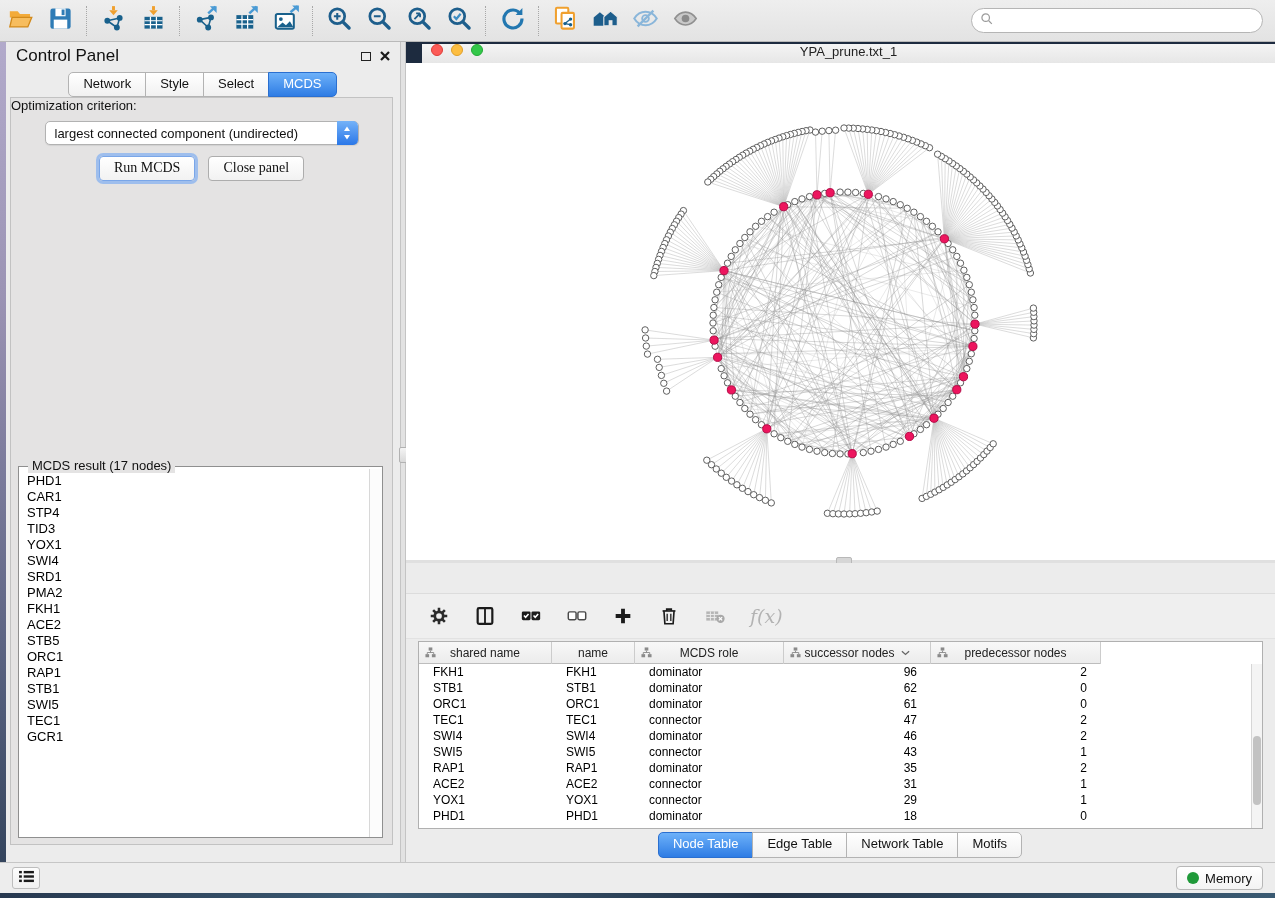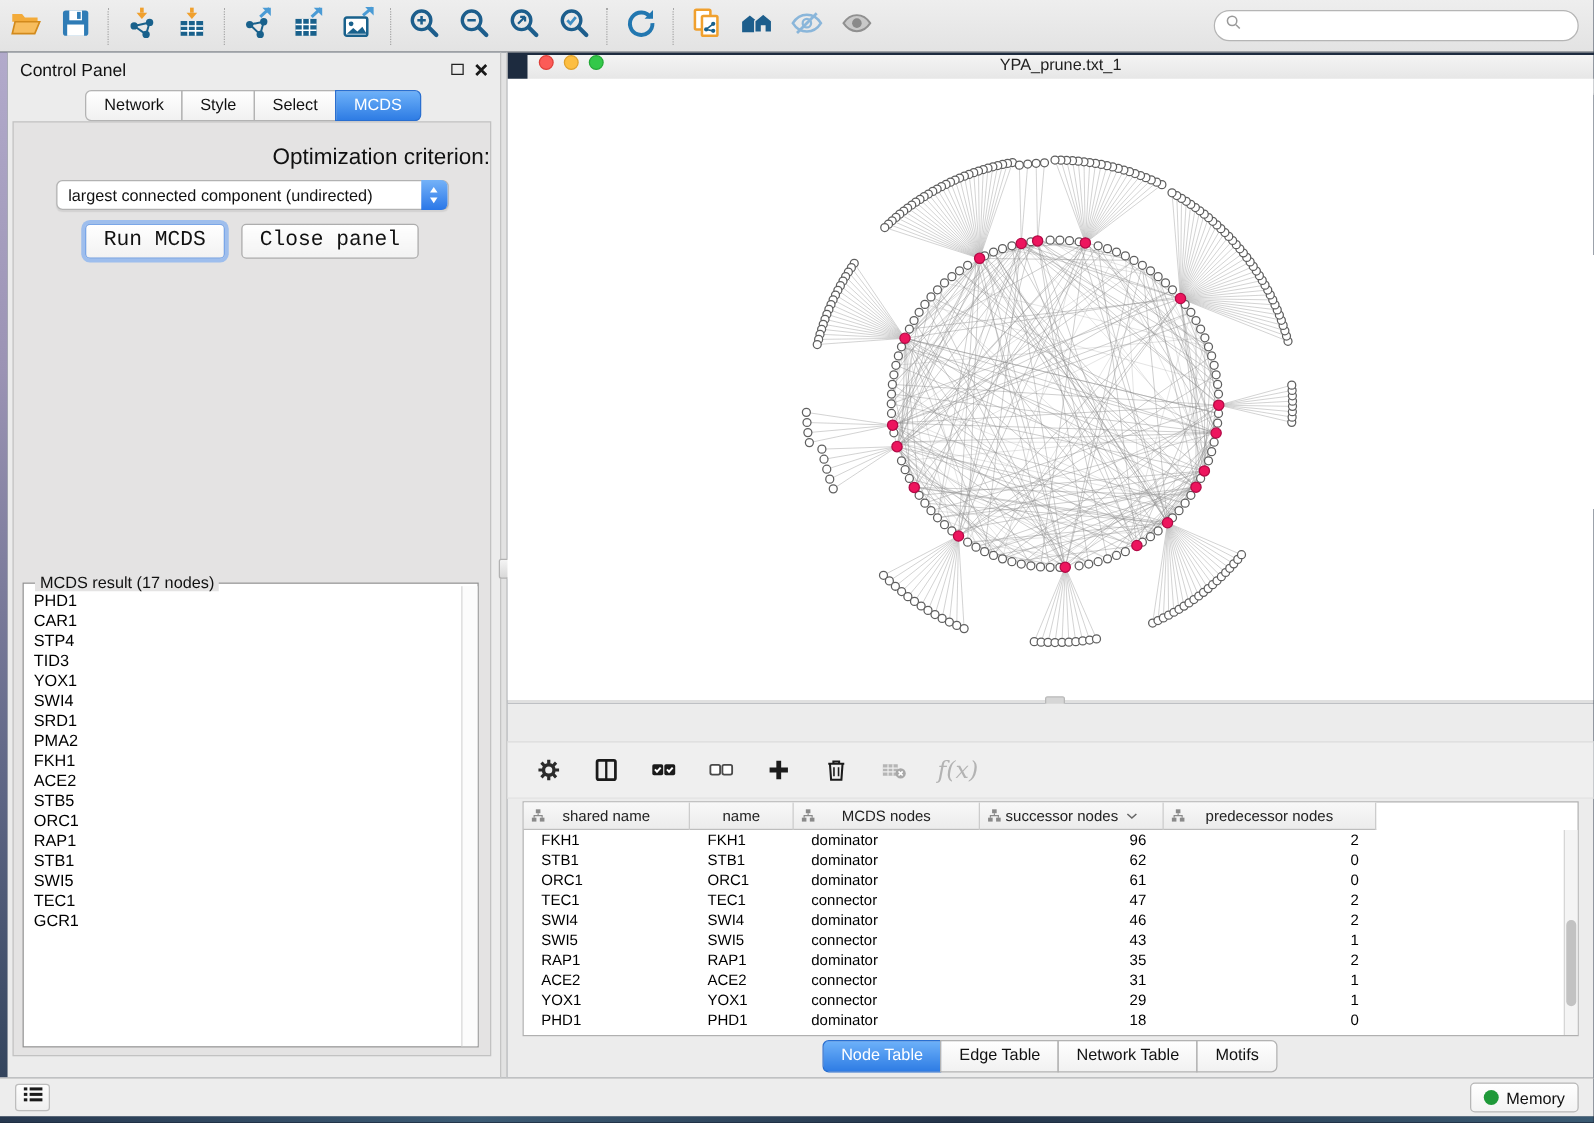--- a/index.html
+++ b/index.html
@@ -25,47 +25,47 @@
   .left-strip { position:absolute; left:0; top:42px; width:6px; height:851px;
     background:linear-gradient(#b2aacb,#9b93b4 30%,#5d6584 70%,#2e4058); }
   .bottom-strip { position:absolute; left:0; top:893px; width:1275px; height:5px;
     background:linear-gradient(90deg,#27384f,#3c5b74 30%,#243449 60%,#3a5a72); }
 
   
   .control-panel { position:absolute; left:6px; top:42px; width:394px; height:820px;
     background:#ececec; }
   .panel-titlebar { position:absolute; left:0; top:0; right:0; height:28px;
     display:flex; align-items:center; padding:0 10px; }
-  .panel-title { font-size:14px; color:#111; }
+  .panel-title { font-size:17px; color:#111; }
   .panel-winbtns { margin-left:auto; display:flex; align-items:center; gap:9px; }
   .float-glyph { width:10px; height:9px; border:1.6px solid #222; display:inline-block; }
   .close-glyph svg { width:10px; height:10px; display:block; }
 
   .cp-tabs { position:absolute; left:0; top:30px; right:0; height:25px;
     display:flex; justify-content:center; }
   .seg { display:inline-flex; }
   .seg .tab { border:1px solid #b3b3b3; background:linear-gradient(#ffffff,#f1f1f1);
     color:#111; font-size:13px; padding:3px 14px 4px; margin-left:-1px; cursor:default;text-align:right; }
   .seg .tab:first-child { border-radius:5px 0 0 5px; }
   .seg .tab:last-child { border-radius:0 5px 5px 0; }
   .seg .tab.active { background:linear-gradient(#6db1f9,#2e7ce4); color:#fff; border-color:#2a6fd0; }
 
   .cp-content { position:absolute; left:4px; right:7px; top:55px; bottom:17px;
     background:#e4e3e3; border:1px solid #c2c2c2; }
-  .opt-label { text-align:right; font-size:18px; color:#111; margin-top:17px; }
+  .opt-label { text-align:left; font-size:13px; color:#111; }
   .dropdown { margin:8px auto 0; width:314px; height:24px; background:#fff;
     border:1px solid #b2b2b2; border-radius:5px; display:flex; align-items:center;
     position:relative; box-shadow:0 1px 1px rgba(0,0,0,.08); }
   .dropdown .dd-label { font-size:13px; color:#111; padding-left:9px; white-space:nowrap; }
   .dd-stepper { position:absolute; right:0; top:-1px; width:21px; height:24px;
     background:linear-gradient(#74b2f8,#2a77e8); border-radius:0 5px 5px 0;
     display:flex; align-items:center; justify-content:center; }
   .btn-row { display:flex; justify-content:center; gap:13px; margin-top:11px; }
-  .mac-btn { font-size:17px; color:#111; background:linear-gradient(#ffffff,#f2f2f2);
-    border:1px solid #adadad; border-radius:4px; padding:3px 14px 4px; font-family:Liberation Mono, monospace; }
+  .mac-btn { font-size:14px; color:#111; background:linear-gradient(#ffffff,#f2f2f2);
+    border:1px solid #adadad; border-radius:4px; padding:3px 14px 4px; font-family:Liberation Serif, serif; }
   .mac-btn.focused { box-shadow:0 0 0 3px rgba(100,160,245,.55); border-color:#7aa6e8; }
 
   .mcds-group { position:absolute; left:7px; right:9px; top:368px; bottom:6px;
     border:1px solid #8f8f8f; background:#fff; }
   .mcds-legend { position:absolute; top:-9px; left:9px; background:#e4e3e3;
     padding:0 4px; font-size:13px; color:#111; }
   .mcds-list { position:absolute; left:0; top:2px; right:14px; bottom:0;
     overflow:hidden; padding:4px 0 0 8px; }
   .mcds-list div { font-size:13px; line-height:16px; color:#000; }
   .mcds-scroll { position:absolute; top:2px; right:0; width:13px; bottom:0;
@@ -1143,21 +1143,21 @@
           </div>
           <div class="th" style="width: 149px;">
             <svg viewBox="0 0 12 12" width="11" height="11" class="tree-ic">
               <g fill="#8a8a8a">
                 <rect x="4" y="0.5" width="4" height="3.4"></rect>
                 <rect x="0.5" y="7.8" width="4" height="3.4"></rect>
                 <rect x="7.5" y="7.8" width="4" height="3.4"></rect>
               </g>
               <path d="M6 4v2M2.5 7.8V6h7v1.8" stroke="#8a8a8a" fill="none" stroke-width="1"></path>
             </svg>
-            <span>MCDS nodes</span>
+            <span>MCDS role</span>
           </div>
           <div class="th" style="width: 147px;">
             <svg viewBox="0 0 12 12" width="11" height="11" class="tree-ic">
               <g fill="#8a8a8a">
                 <rect x="4" y="0.5" width="4" height="3.4"></rect>
                 <rect x="0.5" y="7.8" width="4" height="3.4"></rect>
                 <rect x="7.5" y="7.8" width="4" height="3.4"></rect>
               </g>
               <path d="M6 4v2M2.5 7.8V6h7v1.8" stroke="#8a8a8a" fill="none" stroke-width="1"></path>
             </svg>

